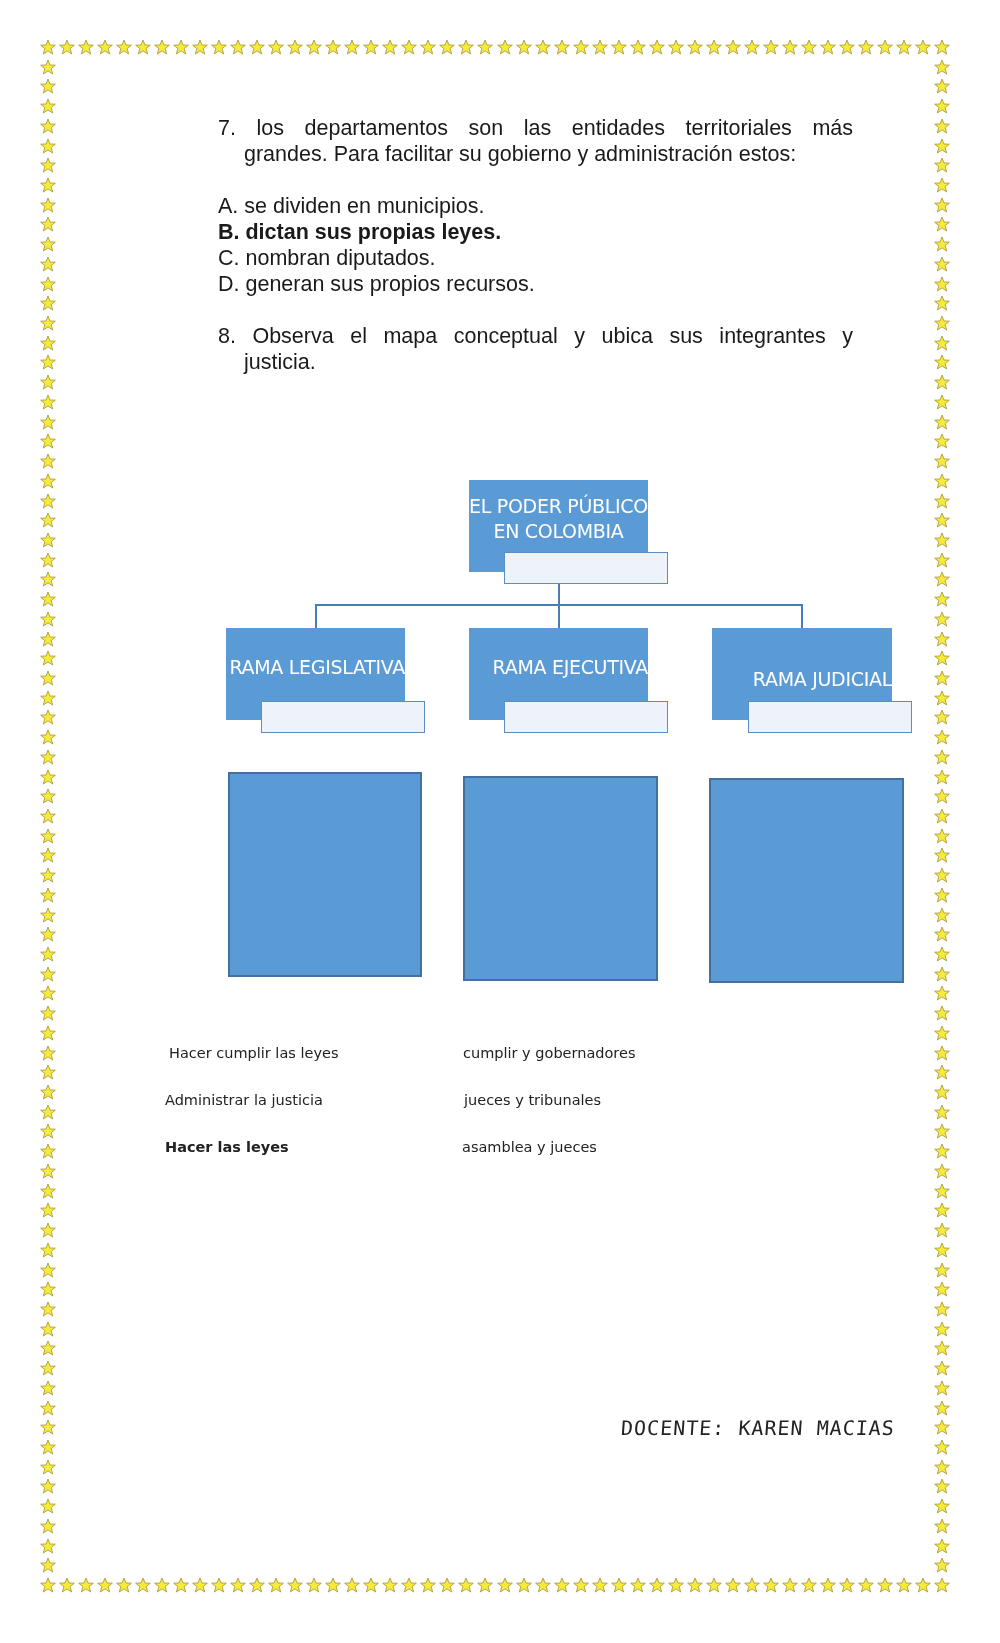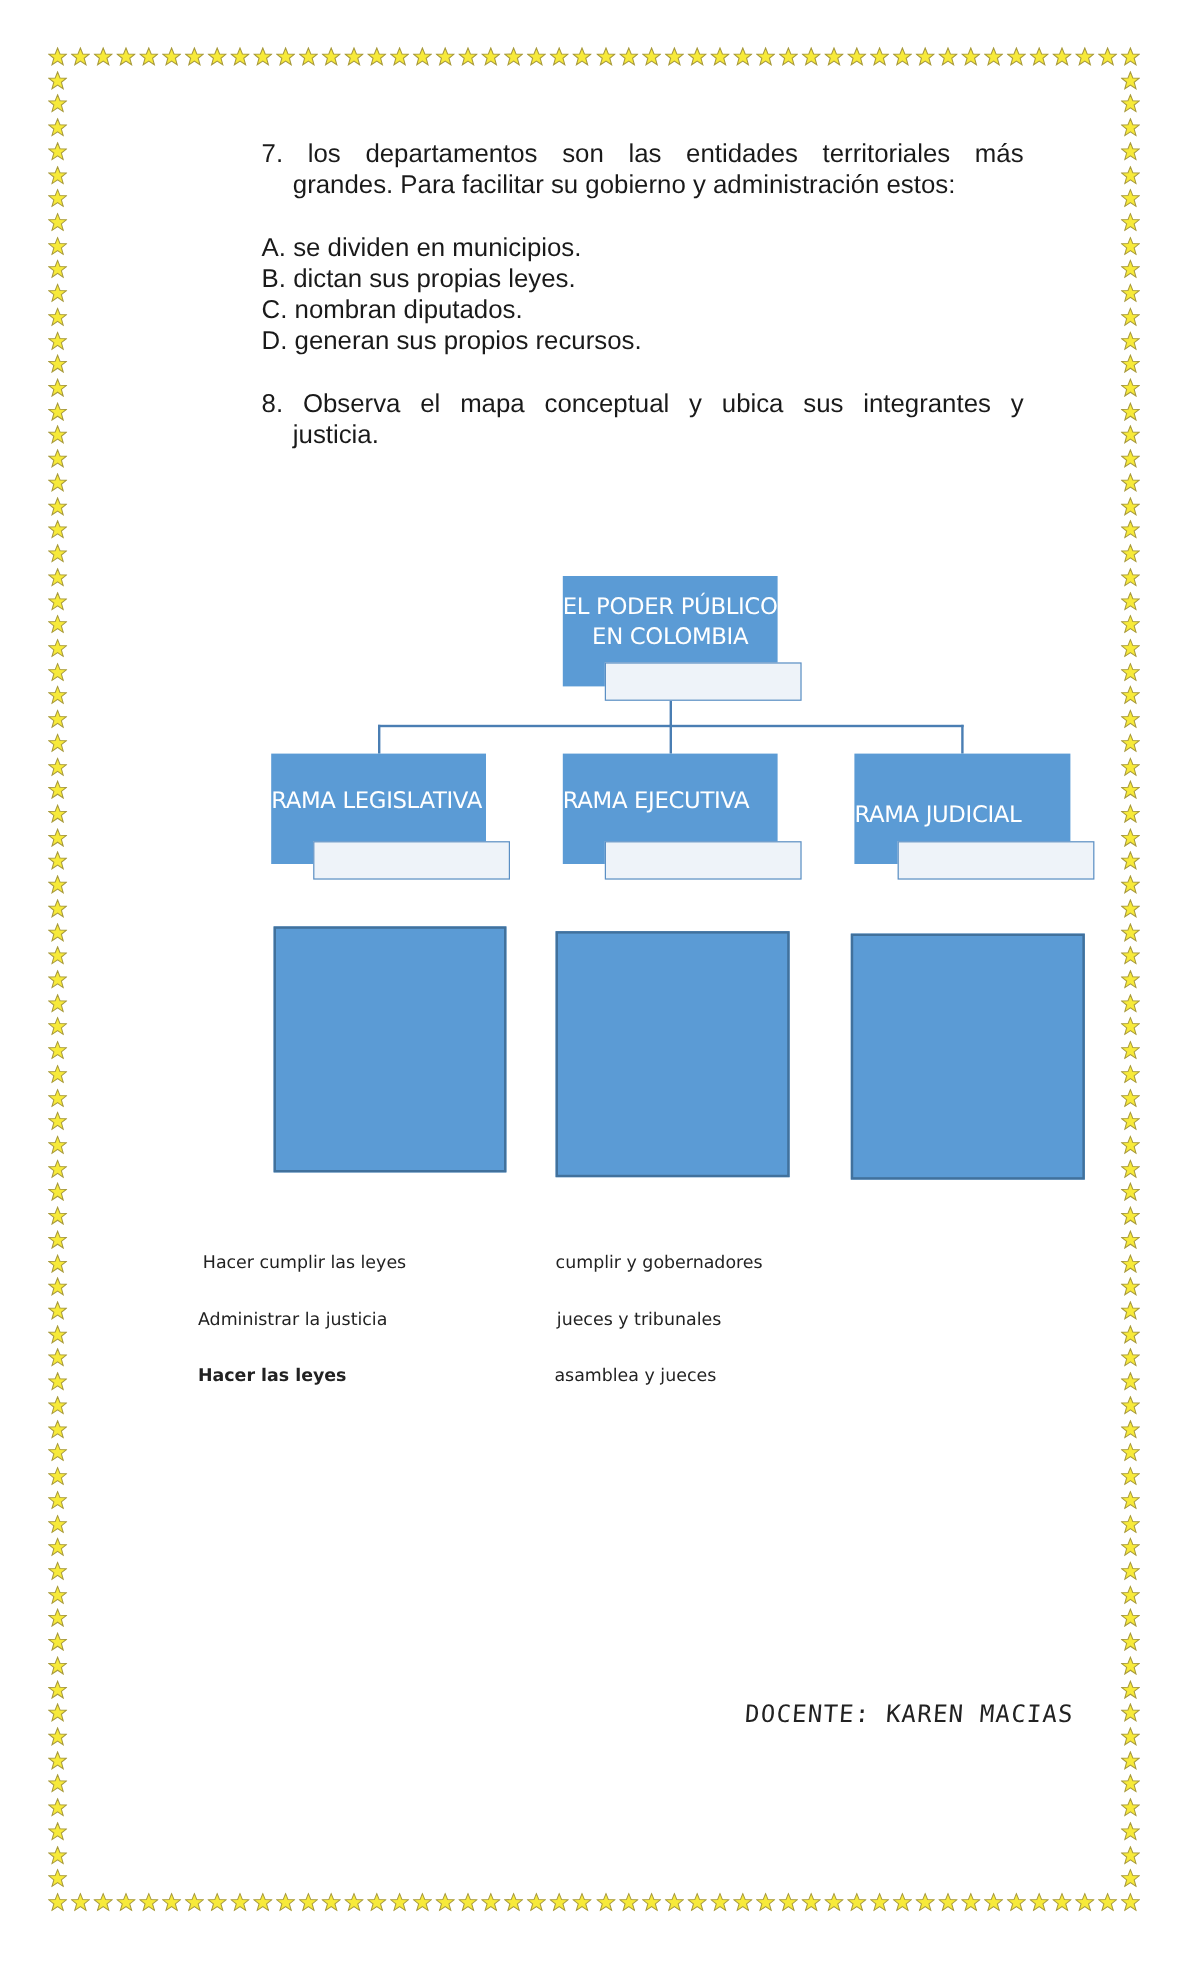--- a/index.html
+++ b/index.html
@@ -1,21 +1,21 @@
 <!DOCTYPE html>
 <html><head>
 <meta charset="utf-8">
 <style>
   html, body { margin:0; padding:0; }
   body { width:1000px; height:1643px; background:#ffffff; position:relative; overflow:hidden; font-family:"Liberation Sans", sans-serif; }
   .star { position:absolute; width:16px; height:16px; }
   .star svg { width:16px; height:16px; display:block; }
   .q-text { position:absolute; font-family:"Liberation Sans", sans-serif; font-size:21.5px; color:#1a1a1a; line-height:26px; }
   .justify { text-align:justify; text-align-last:justify; }
-  .box { position:absolute; background:#5b9bd5; color:#ffffff; font-family:"DejaVu Sans", sans-serif; display:flex; align-items:center; justify-content:flex-start; text-align:center; }
+  .box { position:absolute; background:#5b9bd5; color:#ffffff; font-family:"DejaVu Sans", sans-serif; display:flex; align-items:center; justify-content:flex-end; text-align:center; }
   .box span { font-size:19px; line-height:25px; letter-spacing:-0.3px; }
   .tag { position:absolute; background:#eef3f9; border:1.5px solid #5b8fc4; box-sizing:border-box; }
   .line { position:absolute; background:#4a7eb3; }
   .big { position:absolute; background:#5b9bd5; border:2px solid #41719c; box-sizing:border-box; }
   .word { position:absolute; font-family:"DejaVu Sans", sans-serif; font-size:14.5px; color:#222; }
   .docente { position:absolute; font-family:"DejaVu Sans Mono", monospace; font-size:20px; color:#222; letter-spacing:1px; transform:skewX(-4deg); }
 </style>
 </head>
 <body>
 
@@ -1268,21 +1268,21 @@
     <span class="star" style="left: 934px; top: 1557.28px;">
       <svg viewBox="0 0 24 24">
         <polygon points="12,1.5 15,9 23,9.3 16.7,14.3 19,22.5 12,17.8 5,22.5 7.3,14.3 1,9.3 9,9" fill="#f7ea3a" stroke="#a89a3c" stroke-width="1.3"></polygon>
       </svg>
     </span>
   </div>
 
 <div class="q-text justify" style="left:218px; top:115px; width:635px;">7.  los  departamentos  son  las  entidades  territoriales  más</div>
 <div class="q-text" style="left:244px; top:141px; width:620px;">grandes. Para facilitar su gobierno y administración estos:</div>
 <div class="q-text" style="left:218px; top:193px;">A. se dividen en municipios.</div>
-<div class="q-text" style="left:218px; top:219px;">B. dictan sus propias leyes.</div>
+<div class="q-text" style="left:218px; top:219px;font-weight:bold;">B. dictan sus propias leyes.</div>
 <div class="q-text" style="left:218px; top:245px;">C. nombran diputados.</div>
 <div class="q-text" style="left:218px; top:271px;">D. generan sus propios recursos.</div>
 
 <div class="q-text justify" style="left:218px; top:323px; width:635px;">8.  Observa  el  mapa  conceptual  y  ubica  sus  integrantes  y</div>
 <div class="q-text" style="left:244px; top:349px;">justicia.</div>
 
 <div>
   <div class="line" style="left:558px; top:584px; width:2px; height:21px;"></div>
   <div class="line" style="left:315px; top:604px; width:488px; height:2px;"></div>
   <div class="line" style="left:315px; top:604px; width:2px; height:24px;"></div>

